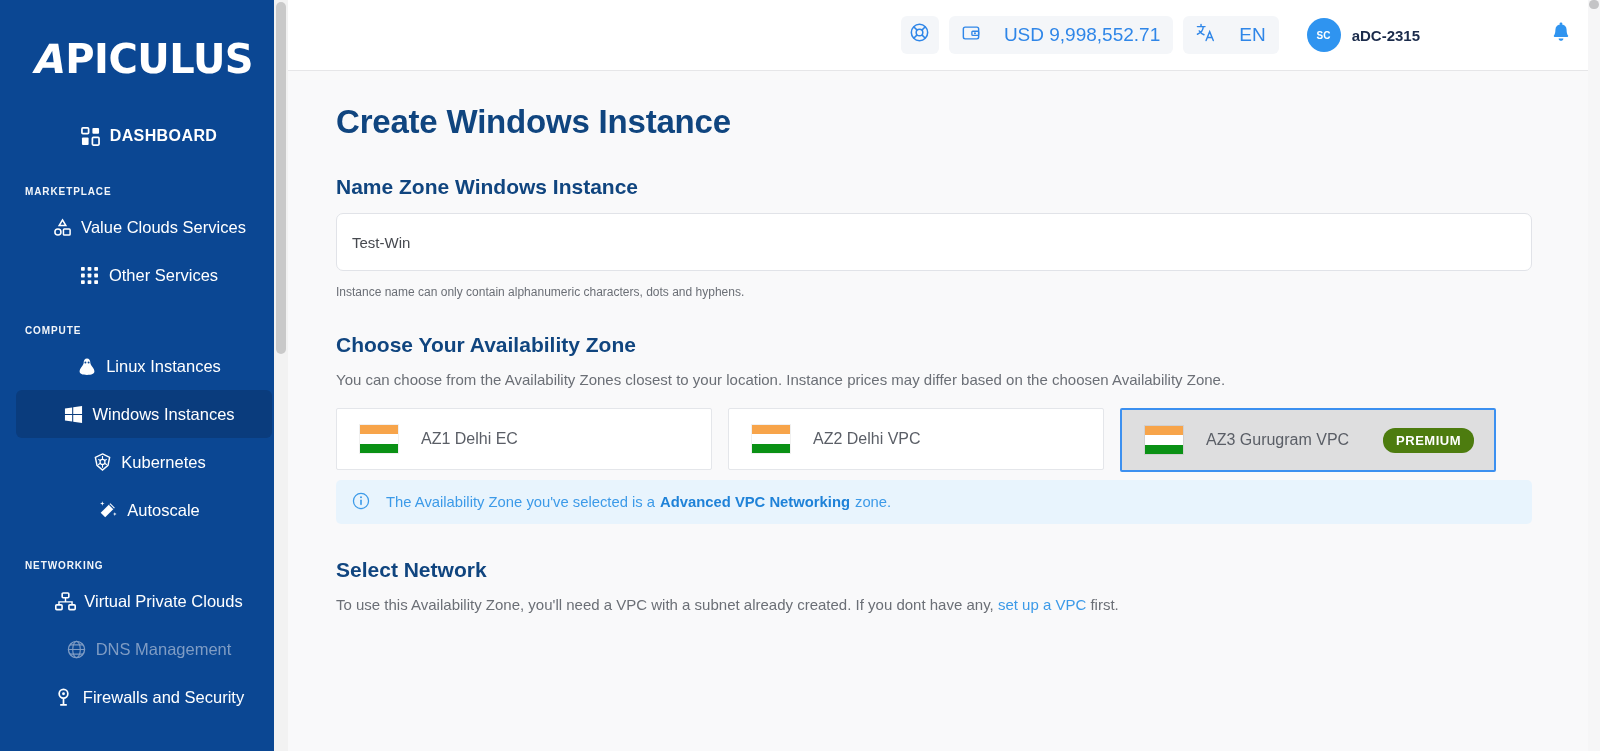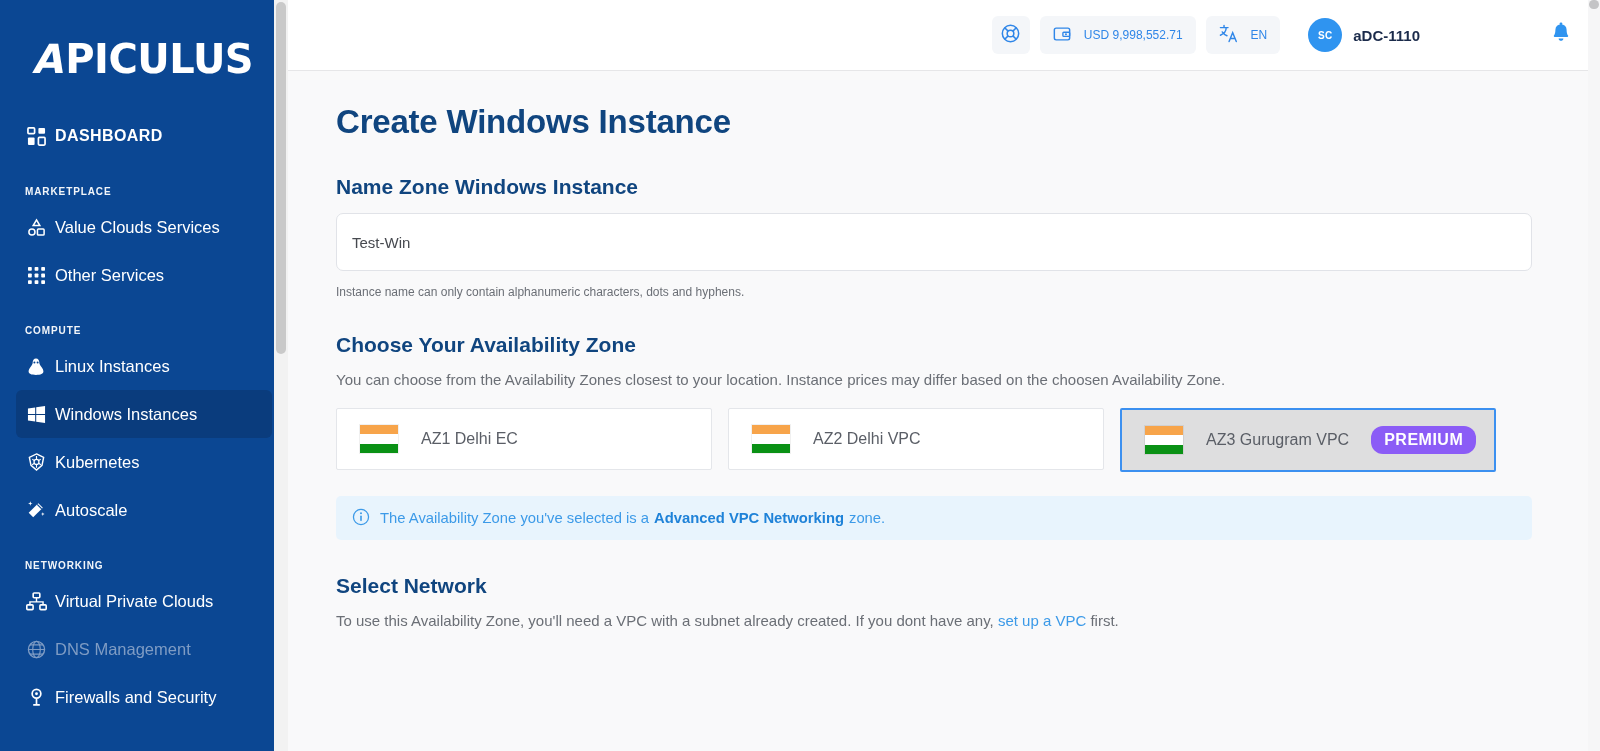--- a/index.html
+++ b/index.html
@@ -48,20 +48,21 @@
   .nav-item {
     display: flex; align-items: center;
     height: 48px;
     margin: 0 16px;
     padding-left: 9px;
     border-radius: 6px;
     color: #ffffff;
     font-size: 16.5px;
     cursor: pointer;
     gap: 8px;
+    justify-content: center;
   }
   .nav-item.dashboard { font-weight: 700; letter-spacing: 0.4px; font-size: 16px; }
   .nav-item.active { background: #0a3c7d; }
   .nav-item.dim { color: #7f9cc4; }
   .nav-item.dim .nav-icon svg { stroke: #7f9cc4; fill: #7f9cc4; }
   .nav-icon {
     width: 22px; height: 22px;
     display: flex; align-items: center; justify-content: center;
     flex: 0 0 22px;
   }
@@ -91,25 +92,25 @@
     background: #ffffff;
     border-bottom: 1px solid #e6e6e8;
     display: flex; align-items: center; justify-content: flex-end;
     padding-right: 28px;
     gap: 10px;
   }
   .tb-btn {
     height: 38px;
     border-radius: 6px;
     background: #f4f6f9;
-    display: flex; align-items: center; gap: 13px;
+    display: flex; align-items: center; gap: 24px;
     padding: 0 13px;
     cursor: pointer;
     color: #2f86e8;
-    font-size: 12px;
+    font-size: 19px;
   }
   .tb-btn.icon-only { width: 38px; padding: 0; justify-content: center; }
   .tb-btn .val { color: #2f86e8; font-weight: 400; white-space: nowrap; }
   .tb-user {
     display: flex; align-items: center; gap: 11px;
     margin-left: 18px; cursor: pointer;
   }
   .avatar {
     width: 34px; height: 34px; border-radius: 50%;
     background: #2f94f0; color: #fff;
@@ -180,38 +181,38 @@
     display: flex; flex-direction: column;
     overflow: hidden;
   }
   .flag span { display:block; flex: 1 1 33.33%; }
   .flag .s1 { background: #f7a44a; }
   .flag .s2 { background: #ffffff; }
   .flag .s3 { background: #0a9115; }
   .az-label { color: #5a5e66; font-size: 16px; white-space: nowrap; }
   .premium {
     margin-left: auto;
-    background: #8b5cf6;
+    background: #4d7c0f;
     color: #ffffff;
-    font-size: 16px;
+    font-size: 13px;
     font-weight: 700;
     letter-spacing: 0.5px;
     border-radius: 12px;
     padding: 5px 13px;
   }
 
   .alert {
-    margin-top: 24px;
+    margin-top: 8px;
     width: 1196px;
     background: #e8f4fd;
     border-radius: 5px;
     height: 44px;
     display: flex; align-items: center;
     padding: 0 16px;
-    gap: 10px;
+    gap: 16px;
     color: #3c9ae8;
     font-size: 14.8px;
   }
   .alert b { color: #1f82d8; font-weight: 700; }
   .alert .txt { display: flex; gap: 5px; white-space: nowrap; }
 
   .link { color: #3c9ae8; text-decoration: none; }
 
   
   .page-sb-track {
@@ -404,21 +405,21 @@
           <svg width="19" height="19" viewBox="0 0 20 20">
               <path d="M1.5 3.8h8M5.3 1.6v2.2M7.6 3.8c0 3.6-2.4 6.6-6.1 8M3.4 8.3c1.3 2 3.1 3.3 5 4.1" stroke="#2f86e8" stroke-width="1.5" fill="none" stroke-linecap="round"></path>
               <path d="M10.6 18.4l3.8-9.3 3.8 9.3M12 15.2h4.8" stroke="#2f86e8" stroke-width="1.5" fill="none" stroke-linecap="round"></path>
             </svg>
         </span>
         <span class="val">EN</span>
       </div>
 
       <div class="tb-user">
         <span class="avatar">SC</span>
-        <span class="tb-username">aDC-1110</span>
+        <span class="tb-username">aDC-2315</span>
       </div>
 
       <div class="bell">
         <span>
           <svg width="22" height="23" viewBox="0 0 22 23">
               <path d="M11 2.2a5.6 5.6 0 0 0-5.6 5.6c0 4.4-1.5 5.8-1.5 5.8-.4.5 0 1.3.7 1.3h12.8c.7 0 1.1-.8.7-1.3 0 0-1.5-1.4-1.5-5.8A5.6 5.6 0 0 0 11 2.2z" fill="#2f94f0"></path>
               <rect x="9.6" y="0.4" width="2.8" height="2.6" rx="1.3" fill="#2f94f0"></rect>
               <path d="M8.6 16.6h4.8c0 1.3-1.1 2.3-2.4 2.3s-2.4-1-2.4-2.3z" fill="#2f94f0"></path>
             </svg>
         </span>

